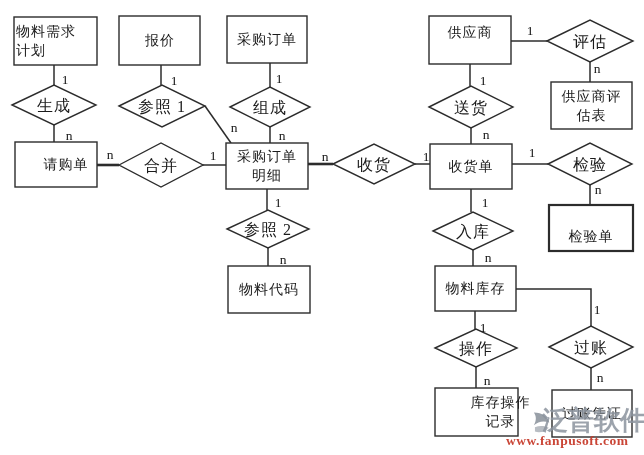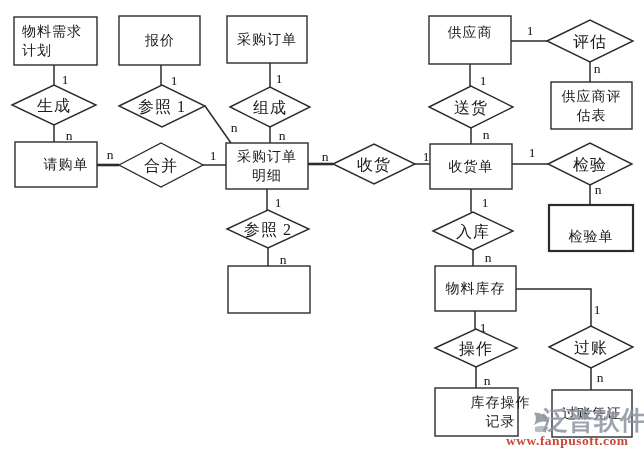--- a/index.html
+++ b/index.html
@@ -11,21 +11,21 @@
   svg.shapes line, svg.shapes polyline { stroke:#2c2c2c; stroke-width:1.5; fill:none; }
   svg.shapes line.thick { stroke-width:2.6; }
   svg.shapes polygon { fill:#ffffff; stroke:#2c2c2c; stroke-width:1.4; }
   svg.shapes rect { fill:#ffffff; stroke:#2c2c2c; stroke-width:1.4; }
   svg.shapes rect.bold { stroke-width:2.2; }
   .entity-label {
     position:absolute; display:flex; align-items:center; justify-content:center;
     text-align:center; font-size:14px; line-height:19px; color:#1b1b1b;
     white-space:pre-line; letter-spacing:1px;
   }
-  .entity-label.align-left { justify-content:flex-start; text-align:left; padding-left:8px; box-sizing:border-box; }
+  .entity-label.align-left { justify-content:flex-start; text-align:left; padding-left:2px; box-sizing:border-box; }
   .rel-label {
     position:absolute; transform:translate(-50%,-50%); font-size:16px;
     color:#1b1b1b; white-space:nowrap; letter-spacing:1px;
   }
   .card {
     position:absolute; transform:translate(-50%,-50%); font-size:13.5px; color:#141414;
   }
   .watermark { position:absolute; left:0; top:0; width:514px; height:455px; pointer-events:none; }
   .wm-logo { position:absolute; left:519px; top:406px; width:34px; height:34px; opacity:0.88; }
   .wm-brand {
@@ -103,20 +103,21 @@
   <div class="entity-label" style="left:119px; top:16px; width:82px; height:49px;">报价</div>
   <div class="entity-label" style="left:227px; top:16px; width:80px; height:47px;">采购订单</div>
   <div class="entity-label" style="left:15px; top:142px; width:102px; height:45px;">请购单</div>
   <div class="entity-label" style="left:226px; top:143px; width:82px; height:46px;">采购订单
 明细</div>
   <div class="entity-label" style="left:429px; top:8px; width:82px; height:48px;">供应商</div>
   <div class="entity-label" style="left:551px; top:82px; width:81px; height:47px;">供应商评
 估表</div>
   <div class="entity-label" style="left:430px; top:144px; width:82px; height:45px;">收货单</div>
   <div class="entity-label" style="left:549px; top:205px; width:84px; height:63px;">检验单</div>
+  <div class="entity-label" style="left:228px; top:266px; width:82px; height:47px;">物料代码</div>
   <div class="entity-label" style="left:435px; top:266px; width:81px; height:45px;">物料库存</div>
   <div class="entity-label" style="left:435px; top:388px; width:83px; height:48px;margin-left:24px;">库存操作
 记录</div>
   <div class="entity-label" style="left:552px; top:390px; width:80px; height:47px;">过账凭证</div>
 
   <div class="rel-label" style="left:54px; top:106px;">生成</div>
   <div class="rel-label" style="left:162px; top:107px;">参照 1</div>
   <div class="rel-label" style="left:270px; top:108px;">组成</div>
   <div class="rel-label" style="left:161px; top:166px;">合并</div>
   <div class="rel-label" style="left:374px; top:165px;">收货</div>

